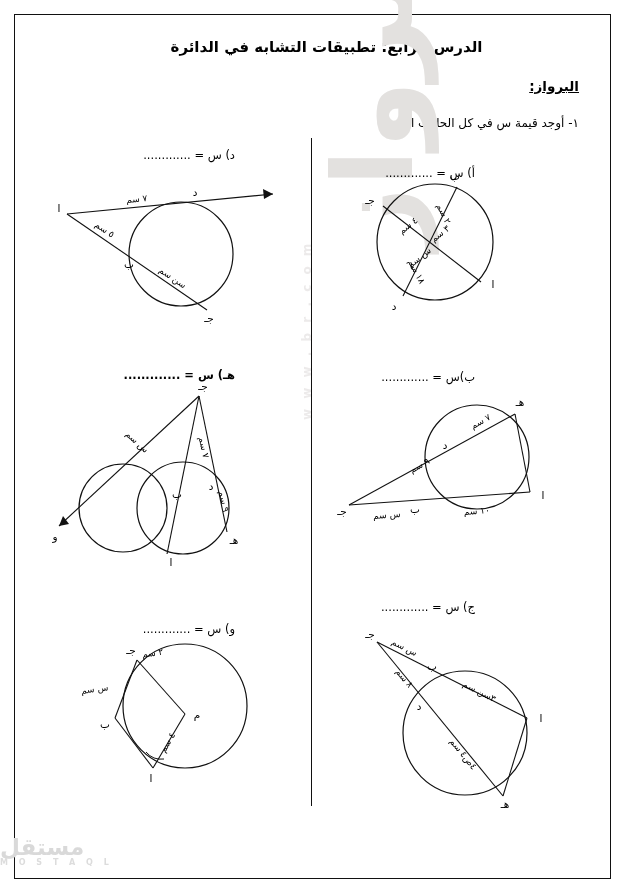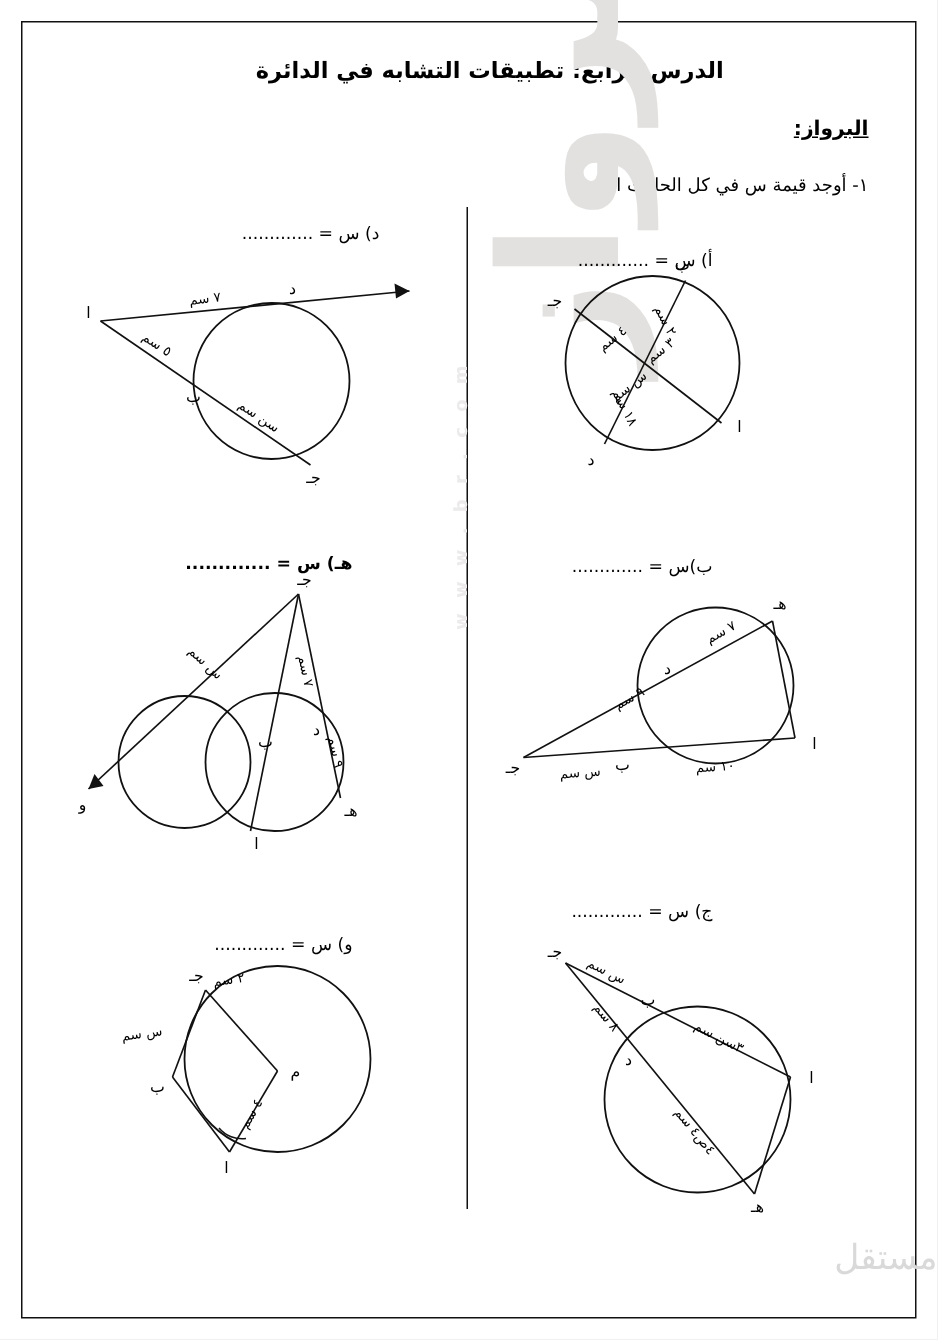--- a/index.html
+++ b/index.html
@@ -61,24 +61,24 @@
   }
   .wm-sub{
     left:300px;top:420px;
     font-size:12px;
     transform:rotate(-90deg);
     transform-origin:left top;
     letter-spacing:3px;
     color:#eceaea;
   }
   .footer-wm{
-    position:absolute;bottom:41px;left:0;right:0;
-    text-align:right;
+    position:absolute;bottom:26px;left:0;right:0;
+    text-align:left;
     color:#d9d9d9;
-    font-size:23px;font-weight:normal;
+    font-size:23px;font-weight:bold;
     letter-spacing:1px;
   }
   .footer-wm .sub{
     display:block;font-size:8px;letter-spacing:4px;color:#dcdcdc;
     margin-top:-2px;
   }
 </style>
 </head>
 <body>
 
@@ -156,21 +156,21 @@
       <text x="104" y="82" font-size="10.5" text-anchor="middle" font-family="DejaVu Sans">د</text>
       <text x="226" y="94" font-size="10.5" text-anchor="middle" font-family="DejaVu Sans">ا</text>
       <text x="190" y="180" font-size="10.5" text-anchor="middle" font-family="DejaVu Sans">هـ</text>
       <text x="88" y="22" font-size="9" text-anchor="middle" font-family="DejaVu Sans" transform="rotate(27 88 22)">س سم</text>
       <text x="87" y="52" font-size="9" text-anchor="middle" font-family="DejaVu Sans" transform="rotate(51 87 52)">٨ سم</text>
       <text x="163" y="66" font-size="9" text-anchor="middle" font-family="DejaVu Sans" transform="rotate(27 163 66)">٣سن سم</text>
       <text x="146" y="128" font-size="9" text-anchor="middle" font-family="DejaVu Sans" transform="rotate(51 146 128)">٤ص٤ سم</text>
     </svg>
   </div>
 
-  <div class="lbl" style="top:148px;right:372px;">د) س = .............</div>
+  <div class="lbl" style="top:148px;right:390px;">د) س = .............</div>
 
   <div class="fig" style="top:172px;right:328px;">
     <svg width="268" height="160" viewBox="0 0 268 160">
       <circle cx="152" cy="82" r="52" fill="none" stroke="#111" stroke-width="1.2"></circle>
 
       <line x1="38" y1="42" x2="244" y2="22" stroke="#111" stroke-width="1.1"></line>
       <polygon points="244,22 234,17 235,27" fill="#111"></polygon>
 
       <line x1="38" y1="42" x2="178" y2="138" stroke="#111" stroke-width="1.1"></line>
       <text x="30" y="40" font-size="10.5" text-anchor="middle" font-family="DejaVu Sans">ا</text>
@@ -225,15 +225,16 @@
       <text x="164" y="90" font-size="10.5" text-anchor="middle" font-family="DejaVu Sans">م</text>
       <text x="118" y="154" font-size="10.5" text-anchor="middle" font-family="DejaVu Sans">ا</text>
       <text x="120" y="28" font-size="9" text-anchor="middle" font-family="DejaVu Sans" transform="rotate(-8 120 28)">٢ سم</text>
       <text x="62" y="64" font-size="9" text-anchor="middle" font-family="DejaVu Sans" transform="rotate(-8 62 64)">س سم</text>
       <text x="137" y="116" font-size="9" text-anchor="middle" font-family="DejaVu Sans" transform="rotate(-60 137 116)">٤ سم</text>
     </svg>
   </div>
 
   <div class="footer-wm">
     <span>مستقل</span>
+    <span class="sub">M O S T A Q L</span>
   </div>
 
 </div>
 
 </body></html>

